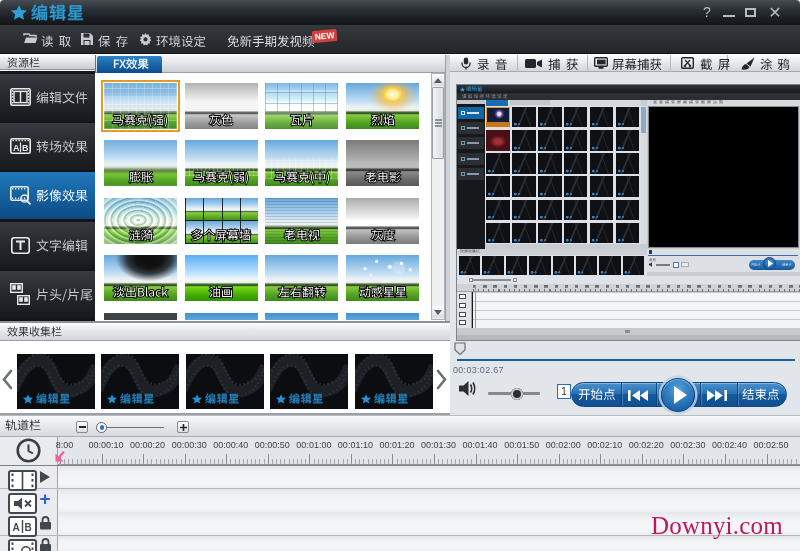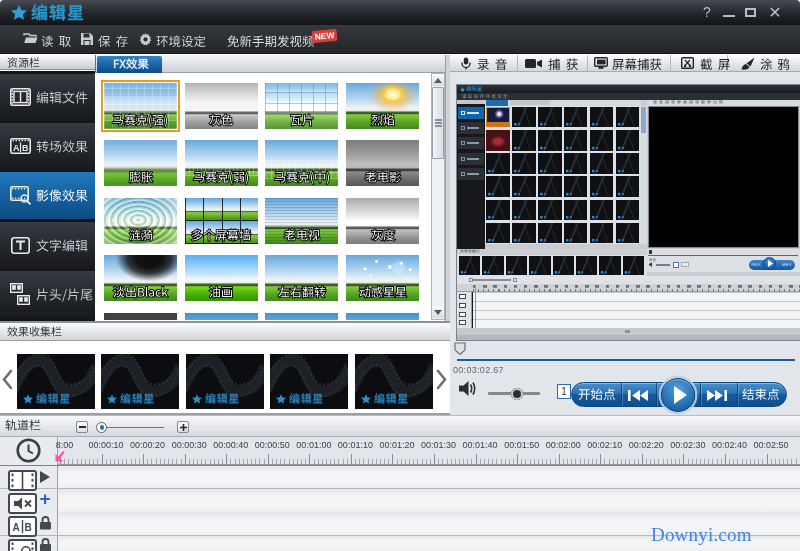--- a/index.html
+++ b/index.html
@@ -867,21 +867,21 @@
         <rect x="1" y="6" width="11" height="7.5" rx="1" fill="#43484e"></rect>
         <path d="M3.5 6 V4 a3 3 0 0 1 6 0 V6" fill="none" stroke="#43484e" stroke-width="1.8"></path>
       </svg>
     </div>
     <div class="a" style="left:39px;top:538px">
       <svg width="13" height="14" viewBox="0 0 13 14">
         <rect x="1" y="6" width="11" height="7.5" rx="1" fill="#43484e"></rect>
         <path d="M3.5 6 V4 a3 3 0 0 1 6 0 V6" fill="none" stroke="#43484e" stroke-width="1.8"></path>
       </svg>
     </div>
-    <div class="a" style="left:651px;top:524px;font-family:'Liberation Serif',serif;font-size:19px;color:#3b82f6;letter-spacing:0.2px">Downyi.com</div>
+    <div class="a" style="left:651px;top:512px;font-family:'Liberation Serif',serif;font-size:25px;color:#be185d;letter-spacing:0.2px">Downyi.com</div>
   </div>
 <svg style="position:absolute;width:0;height:0" aria-hidden="true">
     <defs>
       <path id="g0028" d="M239 1076L295 1051C209 909 168 739 168 569C168 400 209 231 295 88L239 62C147 212 92 373 92 569C92 766 147 927 239 1076Z"></path>
       <path id="g0029" d="M99 1076C191 927 246 766 246 569C246 373 191 212 99 62L42 88C128 231 171 400 171 569C171 739 128 909 42 1051Z"></path>
       <path id="g002F" d="M11 1059L78 1059L377 86L311 86Z"></path>
       <path id="g0042" d="M101 880L334 880C498 880 612 809 612 665C612 565 550 507 463 490L463 485C532 463 570 399 570 326C570 197 466 147 318 147L101 147ZM193 458L193 220L306 220C421 220 479 252 479 338C479 413 428 458 302 458ZM193 806L193 530L321 530C450 530 521 571 521 662C521 761 447 806 321 806Z"></path>
       <path id="g0046" d="M101 880L193 880L193 551L473 551L473 473L193 473L193 225L523 225L523 147L101 147Z"></path>
       <path id="g0058" d="M17 880L115 880L220 682C239 645 258 608 279 563L283 563C307 608 327 645 346 682L455 880L557 880L342 506L542 147L445 147L347 334C329 368 315 399 295 442L291 442C267 399 252 368 233 334L133 147L31 147L231 501Z"></path>
       <path id="g0061" d="M217 893C284 893 345 858 397 815L400 815L408 880L483 880L483 546C483 411 428 323 295 323C207 323 131 362 82 394L117 457C160 428 217 399 280 399C369 399 392 466 392 536C161 562 59 621 59 739C59 837 126 893 217 893ZM243 819C189 819 147 795 147 733C147 663 209 618 392 597L392 748C339 795 295 819 243 819Z"></path>

